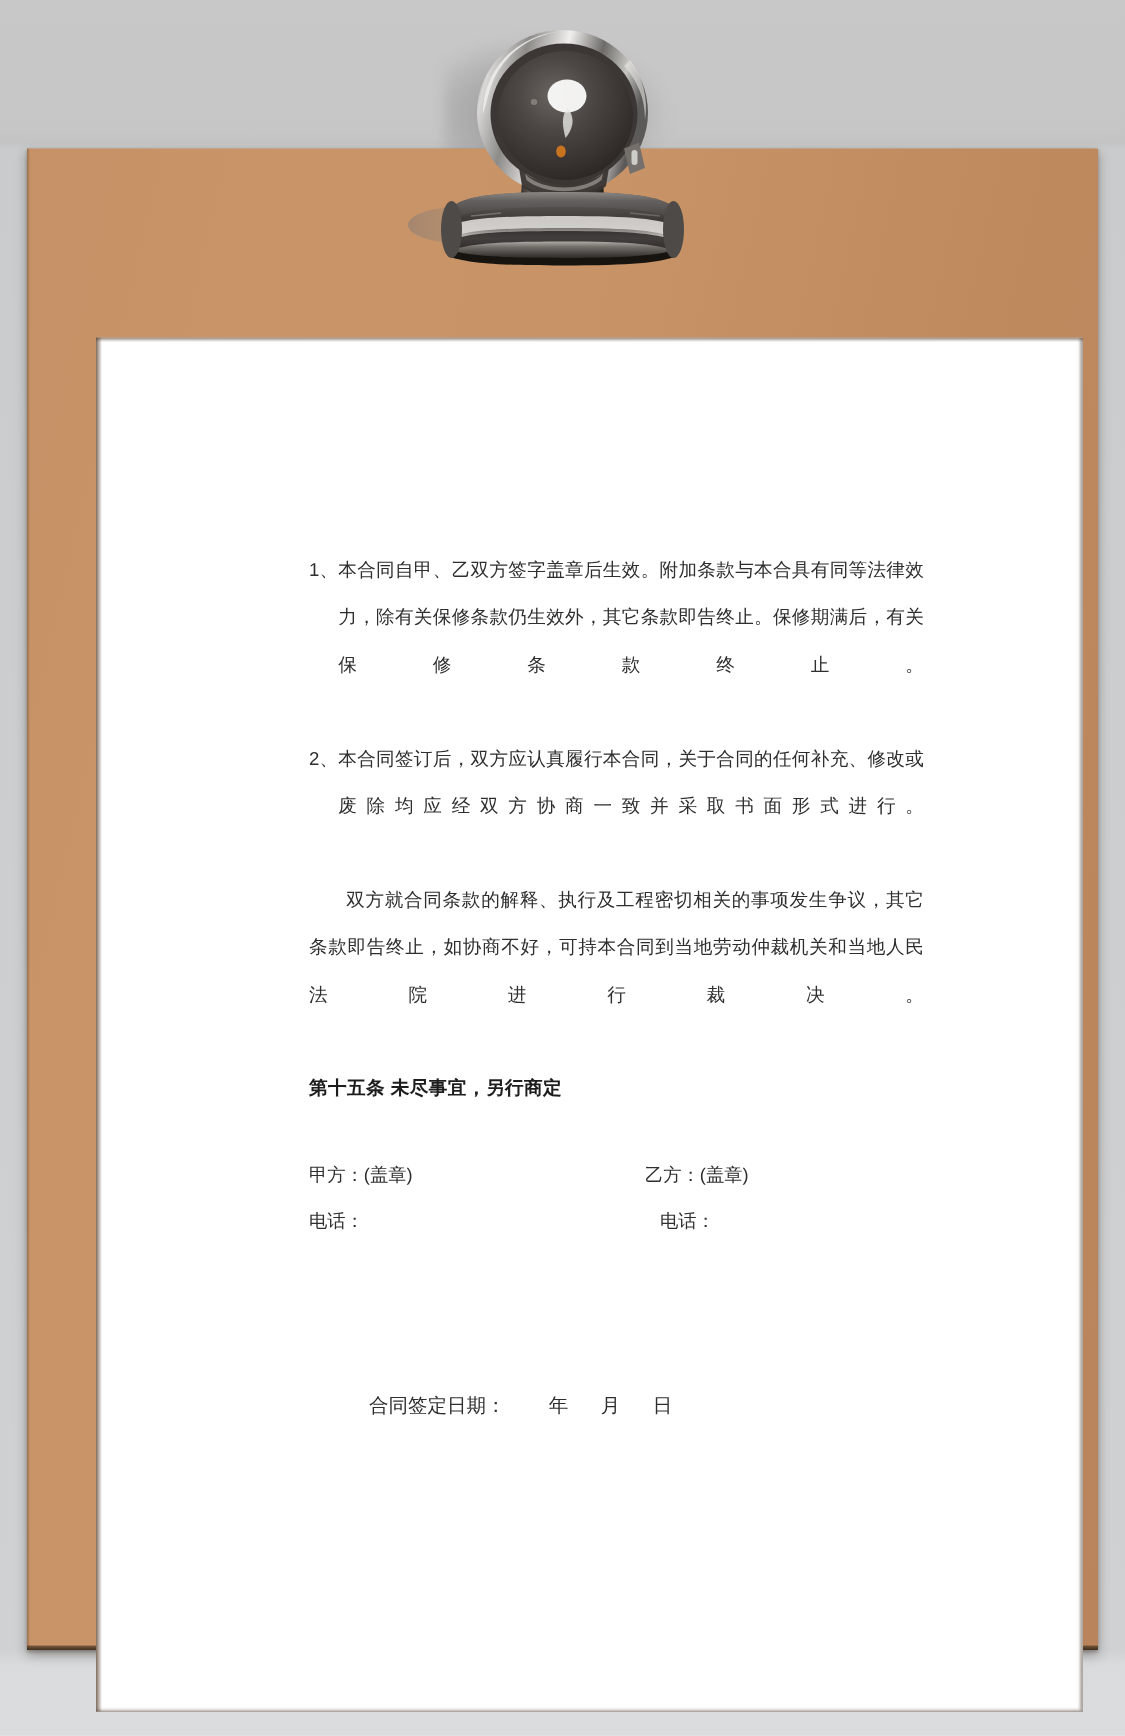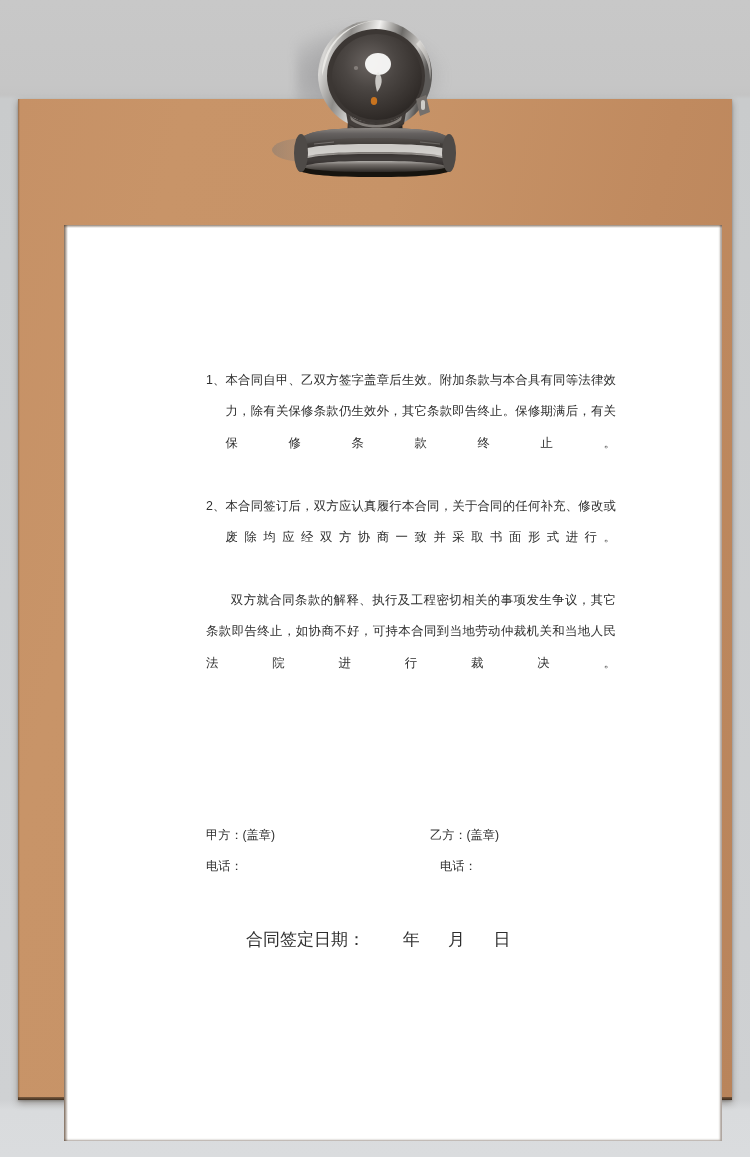--- a/index.html
+++ b/index.html
@@ -144,39 +144,39 @@
     text-justify: inter-ideograph;
   }
   .para-indent { text-indent: 2em; }
 
   .justify-all::after { content: ""; display: inline-block; width: 100%; }
 
   
   #signature-block {
     position: absolute;
     left: 142px;
-    top: 595px;      
+    top: 543px;      
     width: 420px;
     font-size: 12.2px;
     line-height: 31px;
     color: #2e2e2e;
   }
   .sig-row {
     display: flex;
     position: relative;
     height: 31px;
   }
   .sig-left  { width: 224px; }
   .sig-right { }
 
   #date-line {
     position: absolute;
     left: 182px;   
     top: 703px;    
-    font-size: 17px;
+    font-size: 13px;
     color: #2e2e2e;
     white-space: pre;
   }
 
   
   #clip {
     position: absolute;
     left: 270px;
     top: 20px;
     width: 210px;
@@ -208,20 +208,21 @@
         </div>
 
         <div class="numbered-item">
           <span class="num-marker">2、</span>
           <span class="num-text">本合同签订后，双方应认真履行本合同，关于合同的任何补充、修改或废除均应经双方协商一致并采取书面形式进行。</span>
         </div>
 
         <div class="para para-indent justify-all">双方就合同条款的解释、执行及工程密切相关的事项发生争议，其它条款即告终止，如协商不好，可持本合同到当地劳动仲裁机关和当地人民法院进行裁决。</div>
 
 
+        <div class="clause-heading">第十五条  未尽事宜，另行商定</div>
       </div>
 
       <div id="signature-block">
 
         <div class="sig-row">
           <span class="sig-left">甲方：(盖章)</span>
           <span class="sig-right">乙方：(盖章)</span>
         </div>
 
 

